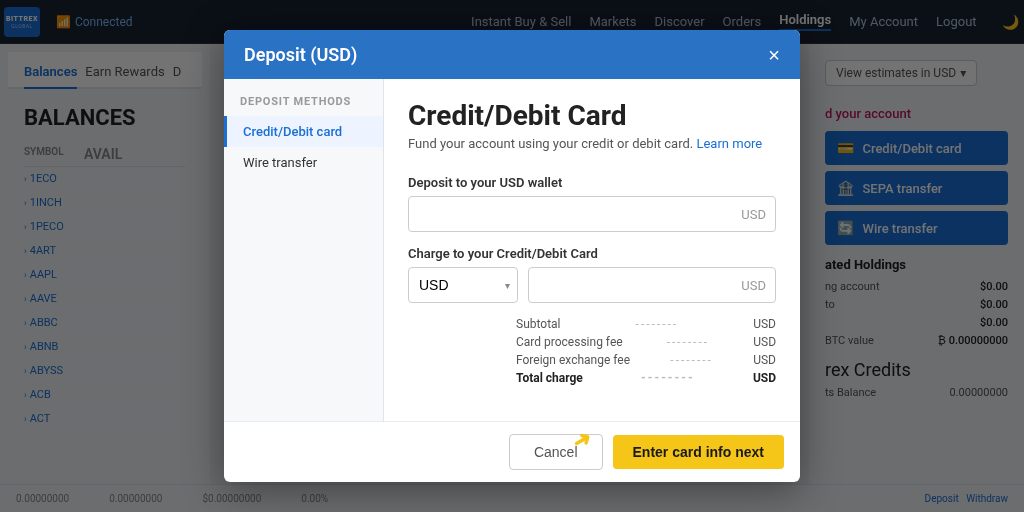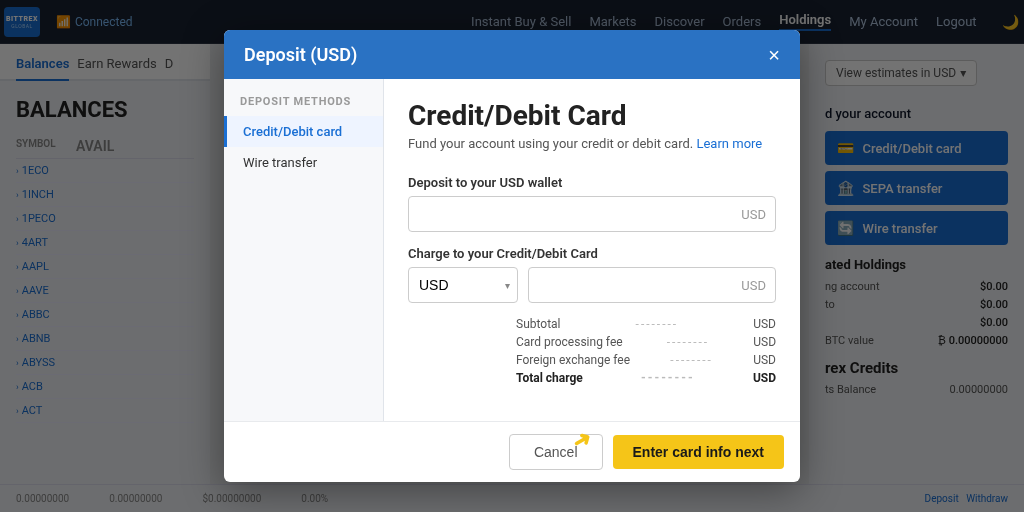--- a/index.html
+++ b/index.html
@@ -82,21 +82,21 @@
     
     .main-layout {
       display: flex;
       height: calc(512px - 44px);
     }
 
     
     .left-content {
       width: 210px;
       background: #f0f2f5;
-      padding: 0;
+      padding: 8px;
       flex-shrink: 0;
     }
     .sub-tabs {
       display: flex;
       align-items: flex-end;
       padding: 12px 16px 0;
       gap: 8px;
       background: #fff;
       border-bottom: 2px solid #e0e4ea;
     }
@@ -146,21 +146,21 @@
     
     .right-sidebar {
       width: 215px;
       background: #f0f2f5;
       padding: 16px;
       flex-shrink: 0;
       margin-left: auto;
     }
     .fund-title {
       font-size: 13px;
-      color: #0f172a;
+      color: #be185d;
       margin-bottom: 10px;
       font-weight: 500;
     }
     .fund-btn {
       display: flex;
       align-items: center;
       gap: 8px;
       background: #1a6fd4;
       color: #fff;
       padding: 9px 12px;
@@ -196,22 +196,22 @@
     .holdings-row {
       display: flex;
       justify-content: space-between;
       font-size: 11px;
       color: #555;
       margin-bottom: 5px;
     }
     .holdings-val { color: #222; font-weight: 500; }
     .credits-section { margin-top: 12px; }
     .credits-title {
-      font-size: 15px;
-      font-weight: 700;
+      font-size: 18px;
+      font-weight: 400;
       color: #222;
       margin-bottom: 6px;
     }
     .credits-row {
       display: flex;
       justify-content: space-between;
       font-size: 11px;
       color: #555;
     }
 

